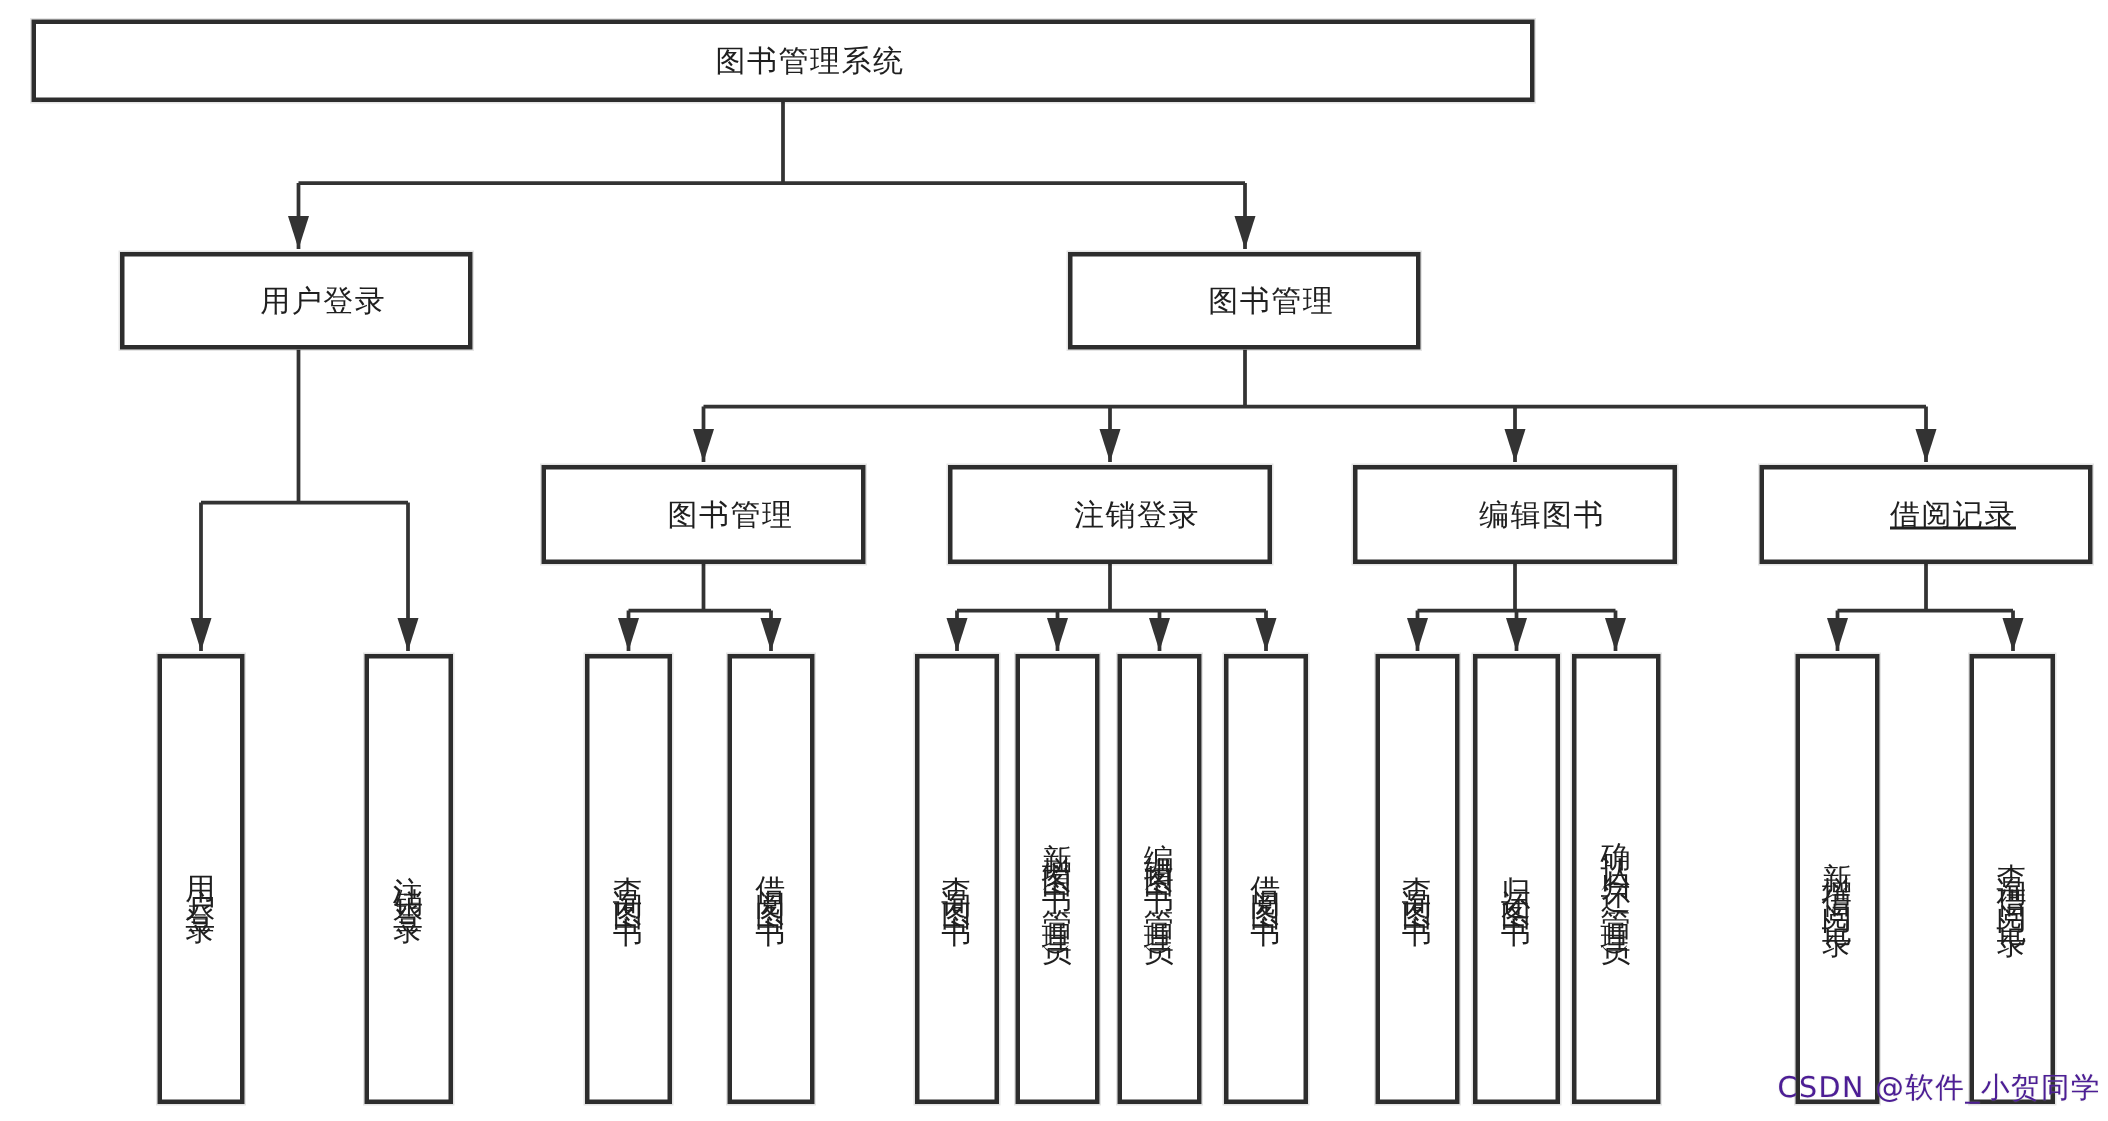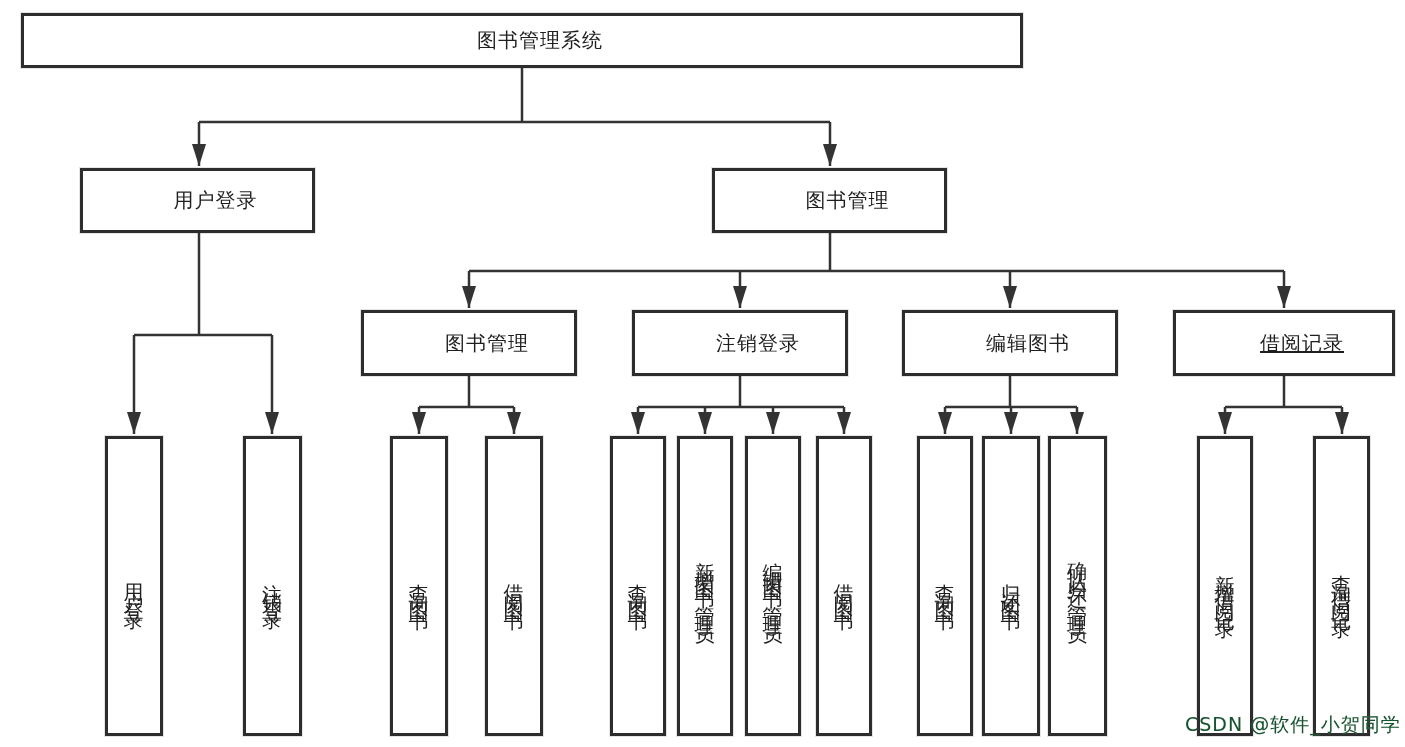--- a/index.html
+++ b/index.html
@@ -28,21 +28,21 @@
     text-orientation:mixed;
     font-size:20px;
     letter-spacing:9px;
     line-height:1;
     white-space:nowrap;
   }
   .watermark{
     position:absolute;
     left:1185px;top:712px;
     font-size:19px;
-    color:#14532d;
+    color:#4c1d95;
     letter-spacing:1px;
     white-space:nowrap;
     text-shadow:0 0 1px rgba(180,180,180,0.5);
     z-index:5;
   }
 </style>
 </head>
 <body>
 
 <div class="stage">

